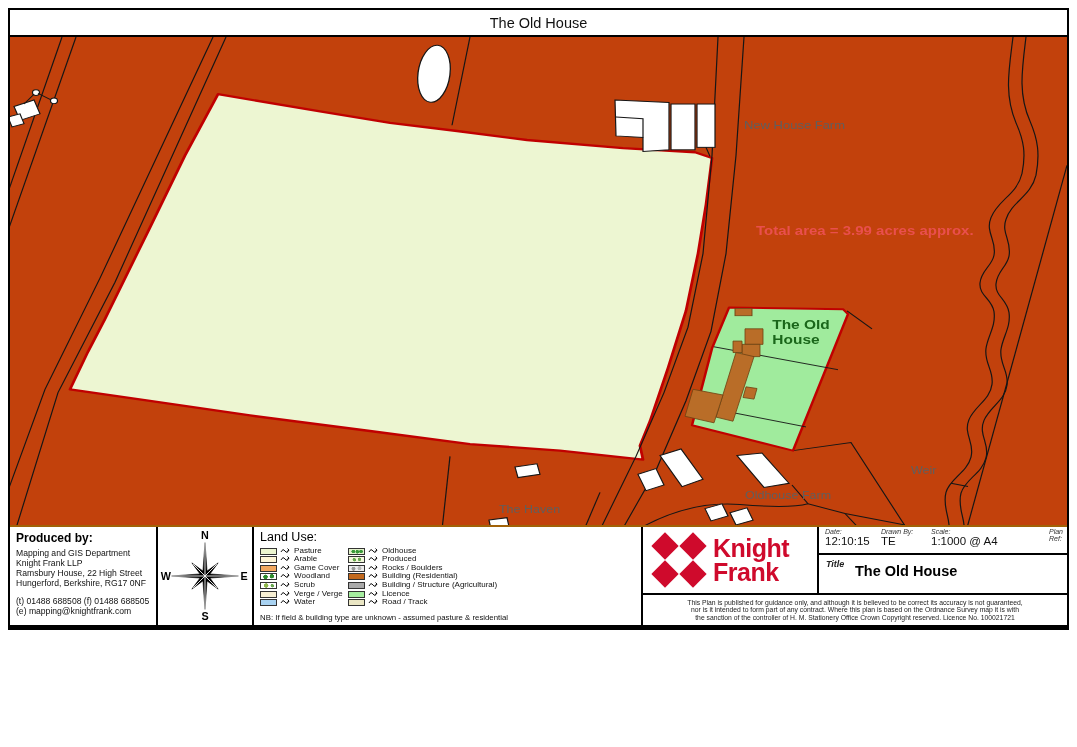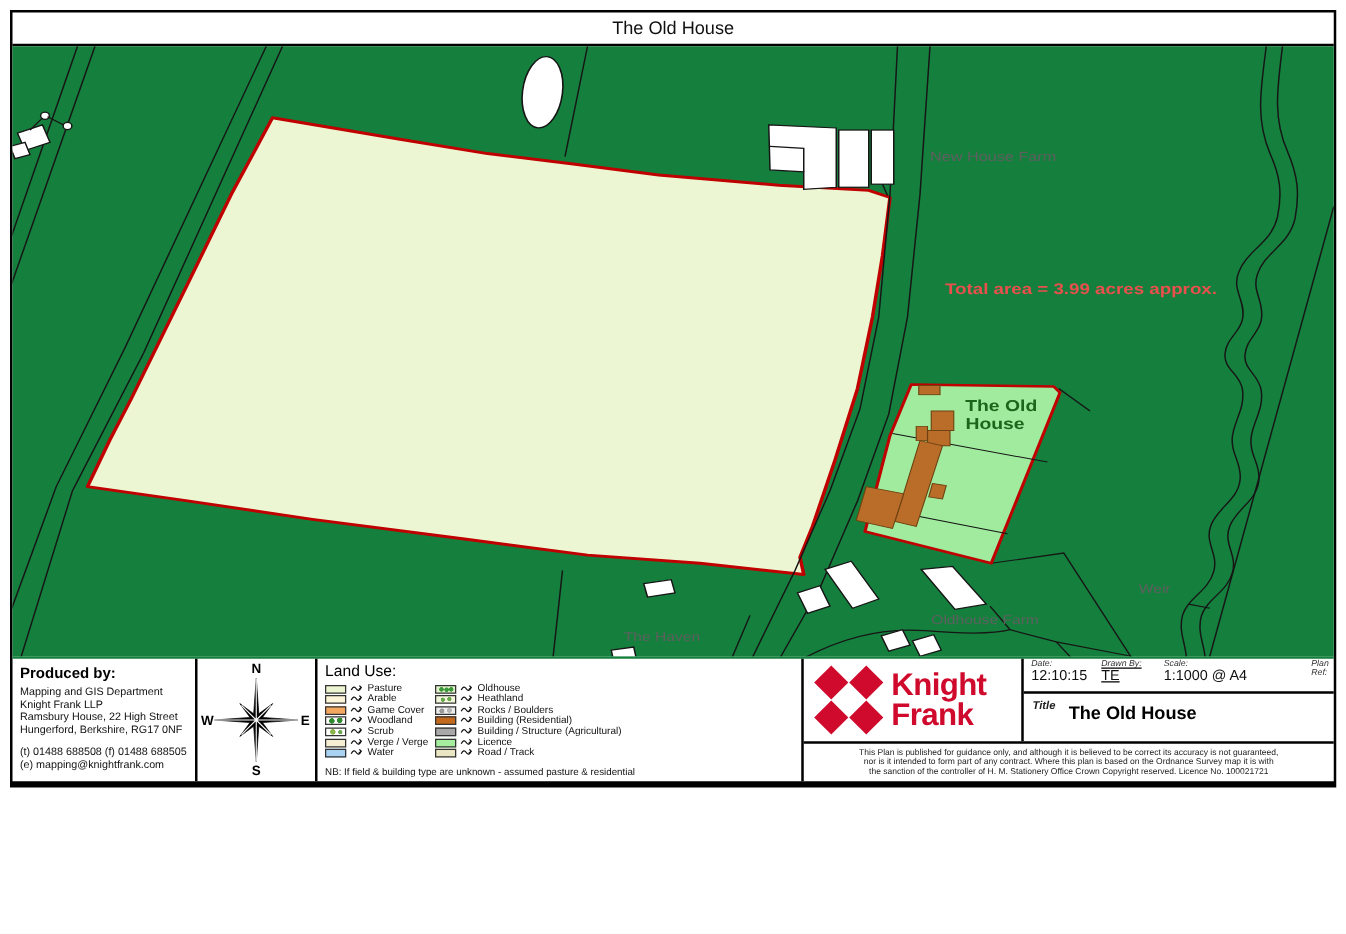--- a/index.html
+++ b/index.html
@@ -4,25 +4,25 @@
 <style>
   html,body{margin:0;padding:0;background:#fff;}
   .page{position:relative;width:1077px;height:747px;background:#fff;
         font-family:"Liberation Sans",sans-serif;overflow:hidden;}
   .frame{position:absolute;left:8px;top:8px;width:1061px;height:622px;
          border:2px solid #000;border-bottom-width:5px;box-sizing:border-box;
          display:flex;flex-direction:column;}
   .titlebar{height:27px;border-bottom:2px solid #000;box-sizing:border-box;
             display:flex;align-items:center;justify-content:center;
             font-size:14.5px;color:#111;}
-  .map{flex:1;position:relative;background:#15803d;}
+  .map{flex:1;position:relative;background:#c2410c;}
   .map svg{position:absolute;left:0;top:0;width:100%;height:100%;}
 
   
-  .footer{height:100px;border-top:2px solid #15803d;box-sizing:border-box;
+  .footer{height:100px;border-top:2px solid #a16207;box-sizing:border-box;
           display:flex;flex-direction:row;}
   .fbox{box-sizing:border-box;border-right:2px solid #000;}
   .produced{width:152px;padding:4px 6px;}
   .produced .hd{font-weight:bold;font-size:12px;margin-bottom:3px;}
   .produced .ln{font-weight:normal;font-size:8.6px;line-height:10px;color:#111;}
   .produced .ln.gap{margin-top:8px;}
   .compassbox{width:96px;display:flex;align-items:center;justify-content:center;}
   .legendbox{width:400px;padding:3px 0 0 6px;position:relative;}
   .legendbox .hd{font-weight:normal;font-size:12.5px;margin-bottom:2px;}
   .legcols{display:flex;flex-direction:row;}
@@ -60,21 +60,21 @@
   .logobox{width:176px;border-right:2px solid #000;box-sizing:border-box;
            display:flex;align-items:center;padding-left:8px;gap:6px;}
   .brandname{color:#cf0a2c;font-weight:bold;font-size:25px;line-height:24px;
              letter-spacing:-0.5px;}
   .infobox{flex:1;display:flex;flex-direction:column;}
   .metarow{height:28px;border-bottom:2px solid #000;box-sizing:border-box;
            display:flex;flex-direction:row;padding:1px 4px 0 6px;}
   .metacell{display:flex;flex-direction:column;}
   .metacell .ml{font-size:7px;font-style:italic;color:#333;}
   .metacell .mv{font-size:11.5px;color:#111;}
-  .mc-date{width:56px;} .mc-drawn{width:50px;text-decoration:underline;} .mc-scale{width:118px;} .mc-ref{flex:1;}
+  .mc-date{width:56px;} .mc-drawn{width:50px;} .mc-scale{width:118px;} .mc-ref{flex:1;}
   .titlerow{flex:1;position:relative;}
   .titlerow .tl{position:absolute;left:7px;top:4px;font-size:9px;
                 font-style:italic;font-weight:bold;color:#222;}
   .titlerow .tv{position:absolute;left:36px;top:8px;font-size:14.5px;
                 font-weight:bold;color:#000;}
   .discl{flex:1;border-top:0;box-sizing:border-box;display:flex;flex-direction:column;
          align-items:center;justify-content:center;border-top:2px solid #000;}
   .discl .dl{font-size:6.8px;line-height:7.6px;color:#222;text-align:center;}
 </style>
 </head>
@@ -256,21 +256,21 @@
               <svg class="squig" width="11" height="8" viewBox="0 0 11 8">
                   <path d="M1,5 Q3,1 5,4 T9,3 M7.5,1.5 L9,3 L7,4.5" fill="none" stroke="#111" stroke-width="1"></path>
                 </svg>
               <span class="lbl">Oldhouse</span>
             </div>
             <div class="legrow">
               <span class="sw sw-heathland"></span>
               <svg class="squig" width="11" height="8" viewBox="0 0 11 8">
                   <path d="M1,5 Q3,1 5,4 T9,3 M7.5,1.5 L9,3 L7,4.5" fill="none" stroke="#111" stroke-width="1"></path>
                 </svg>
-              <span class="lbl">Heathland</span>
+              <span class="lbl">Produced</span>
             </div>
             <div class="legrow">
               <span class="sw sw-rocks"></span>
               <svg class="squig" width="11" height="8" viewBox="0 0 11 8">
                   <path d="M1,5 Q3,1 5,4 T9,3 M7.5,1.5 L9,3 L7,4.5" fill="none" stroke="#111" stroke-width="1"></path>
                 </svg>
               <span class="lbl">Rocks / Boulders</span>
             </div>
             <div class="legrow">
               <span class="sw sw-resident"></span>

